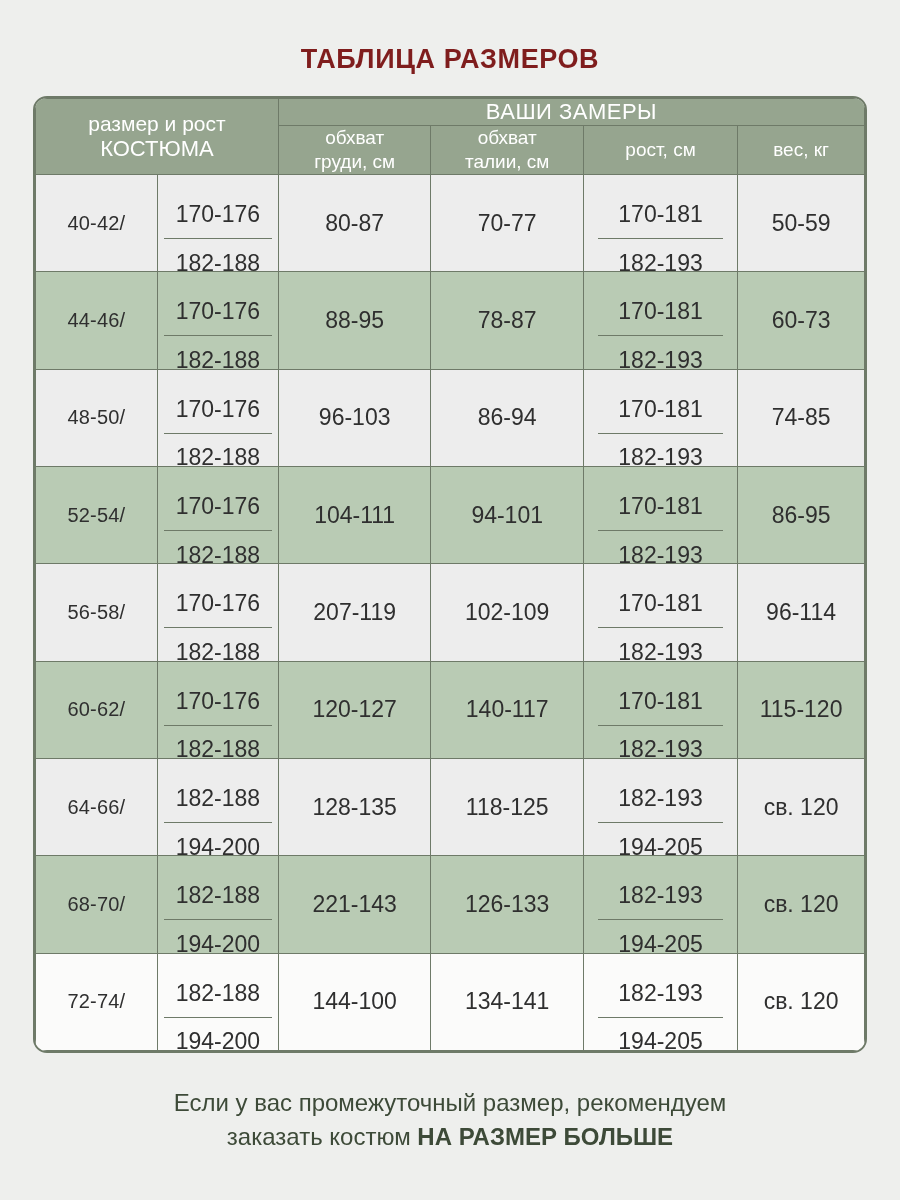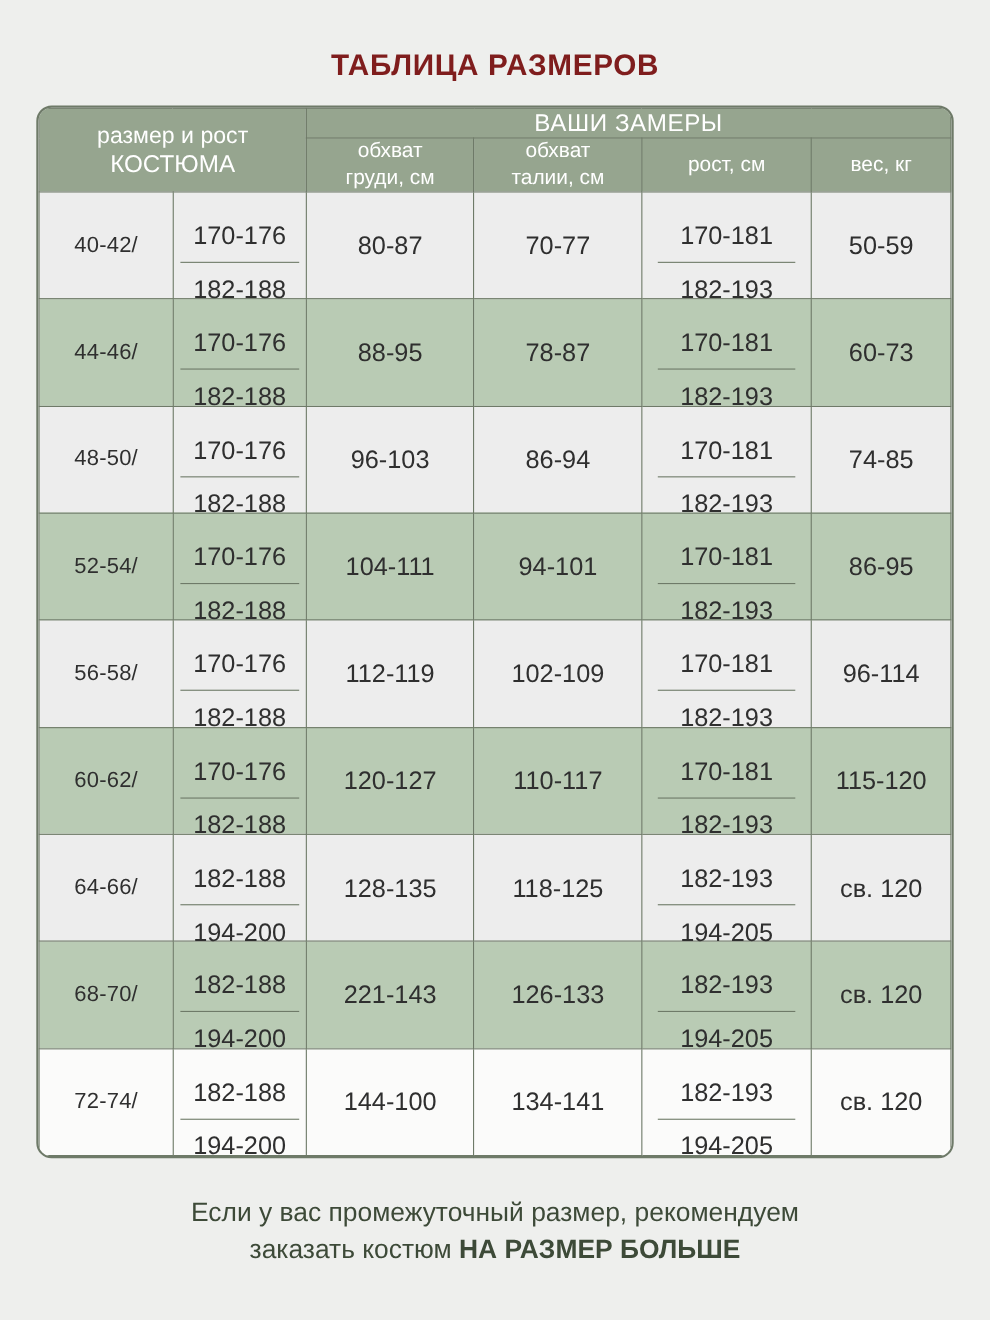--- a/index.html
+++ b/index.html
@@ -264,40 +264,40 @@
             <td>86-95</td>
           </tr>
           <tr class="row-light">
             <td class="size-cell">56-58/</td>
             <td class="stack">
               <div class="stack-inner">
                 <span>170-176</span>
                 <span>182-188</span>
               </div>
             </td>
-            <td>112-119</td>
+            <td>207-119</td>
             <td>102-109</td>
             <td class="stack height-col">
               <div class="stack-inner">
                 <span>170-181</span>
                 <span>182-193</span>
               </div>
             </td>
             <td>96-114</td>
           </tr>
           <tr class="row-green">
             <td class="size-cell">60-62/</td>
             <td class="stack">
               <div class="stack-inner">
                 <span>170-176</span>
                 <span>182-188</span>
               </div>
             </td>
             <td>120-127</td>
-            <td>110-117</td>
+            <td>140-117</td>
             <td class="stack height-col">
               <div class="stack-inner">
                 <span>170-181</span>
                 <span>182-193</span>
               </div>
             </td>
             <td>115-120</td>
           </tr>
           <tr class="row-light">
             <td class="size-cell">64-66/</td>

